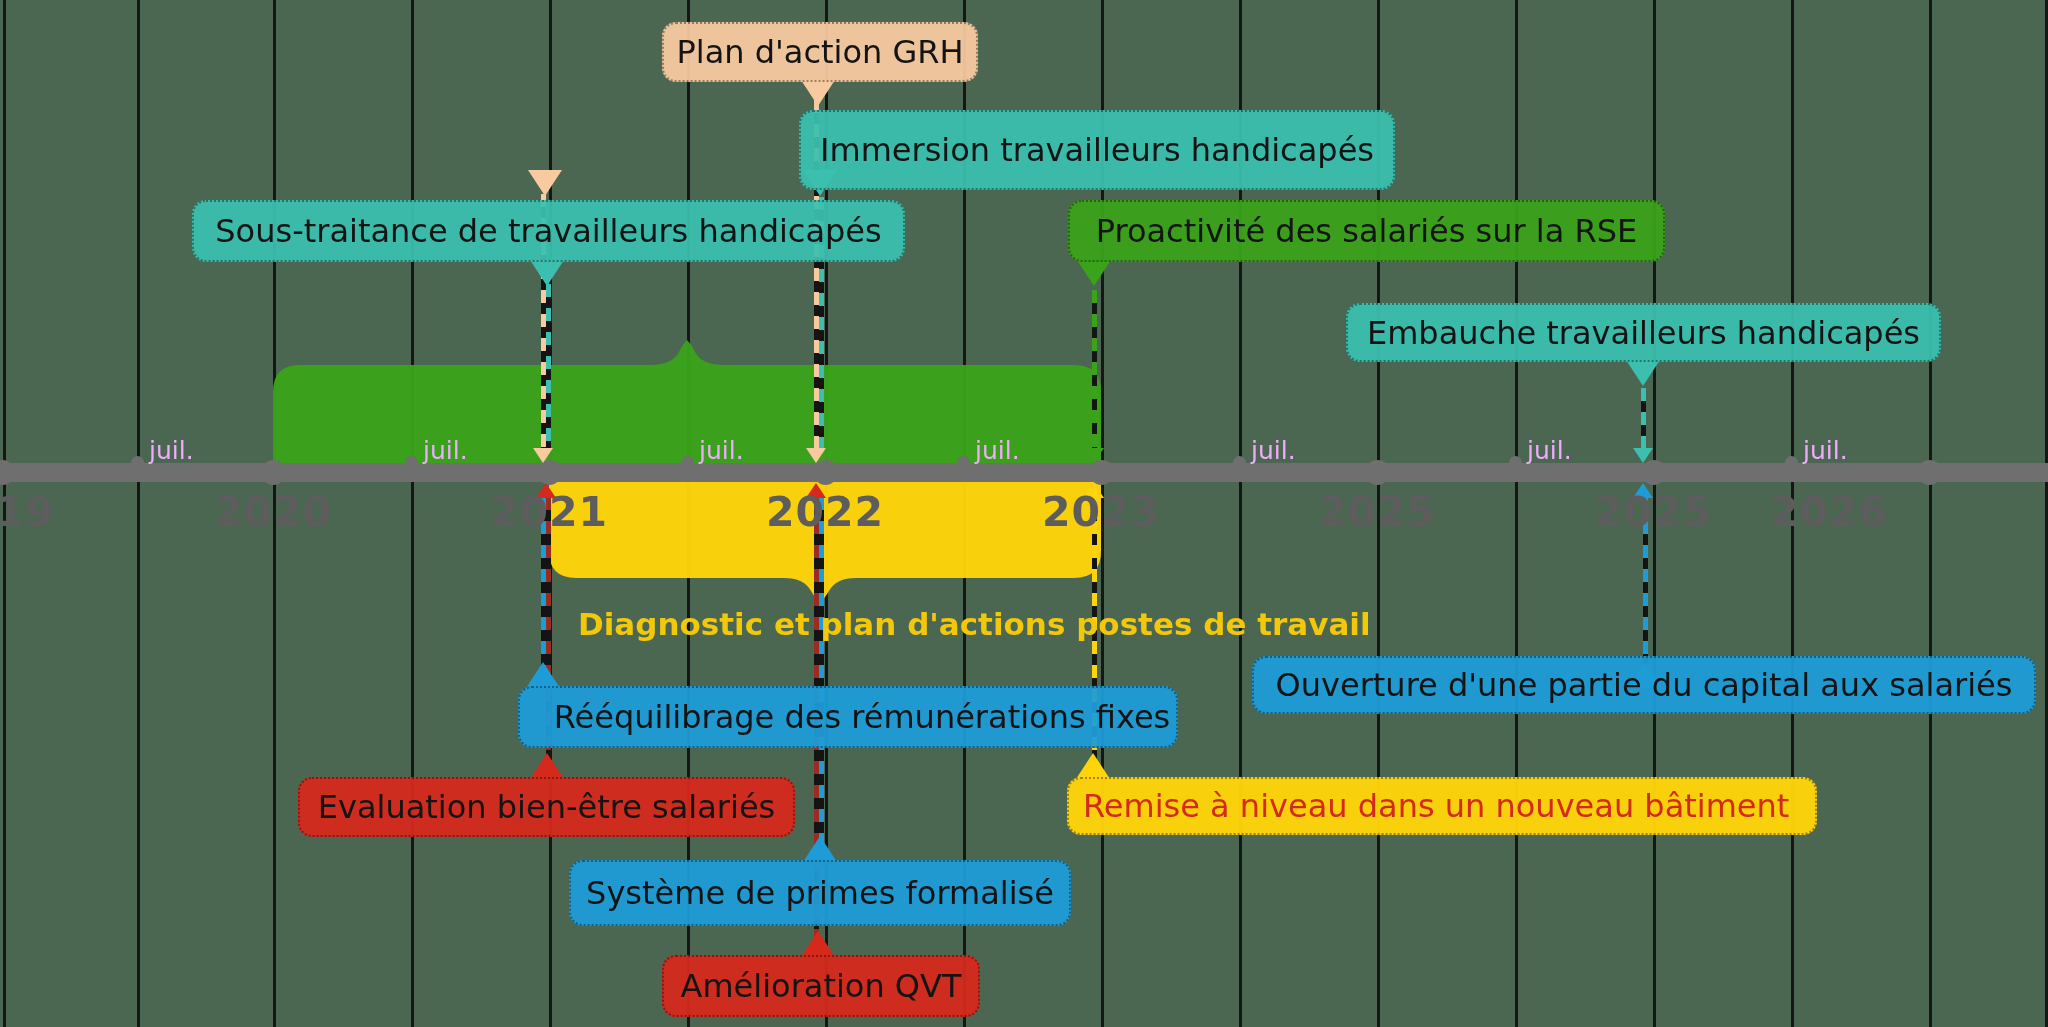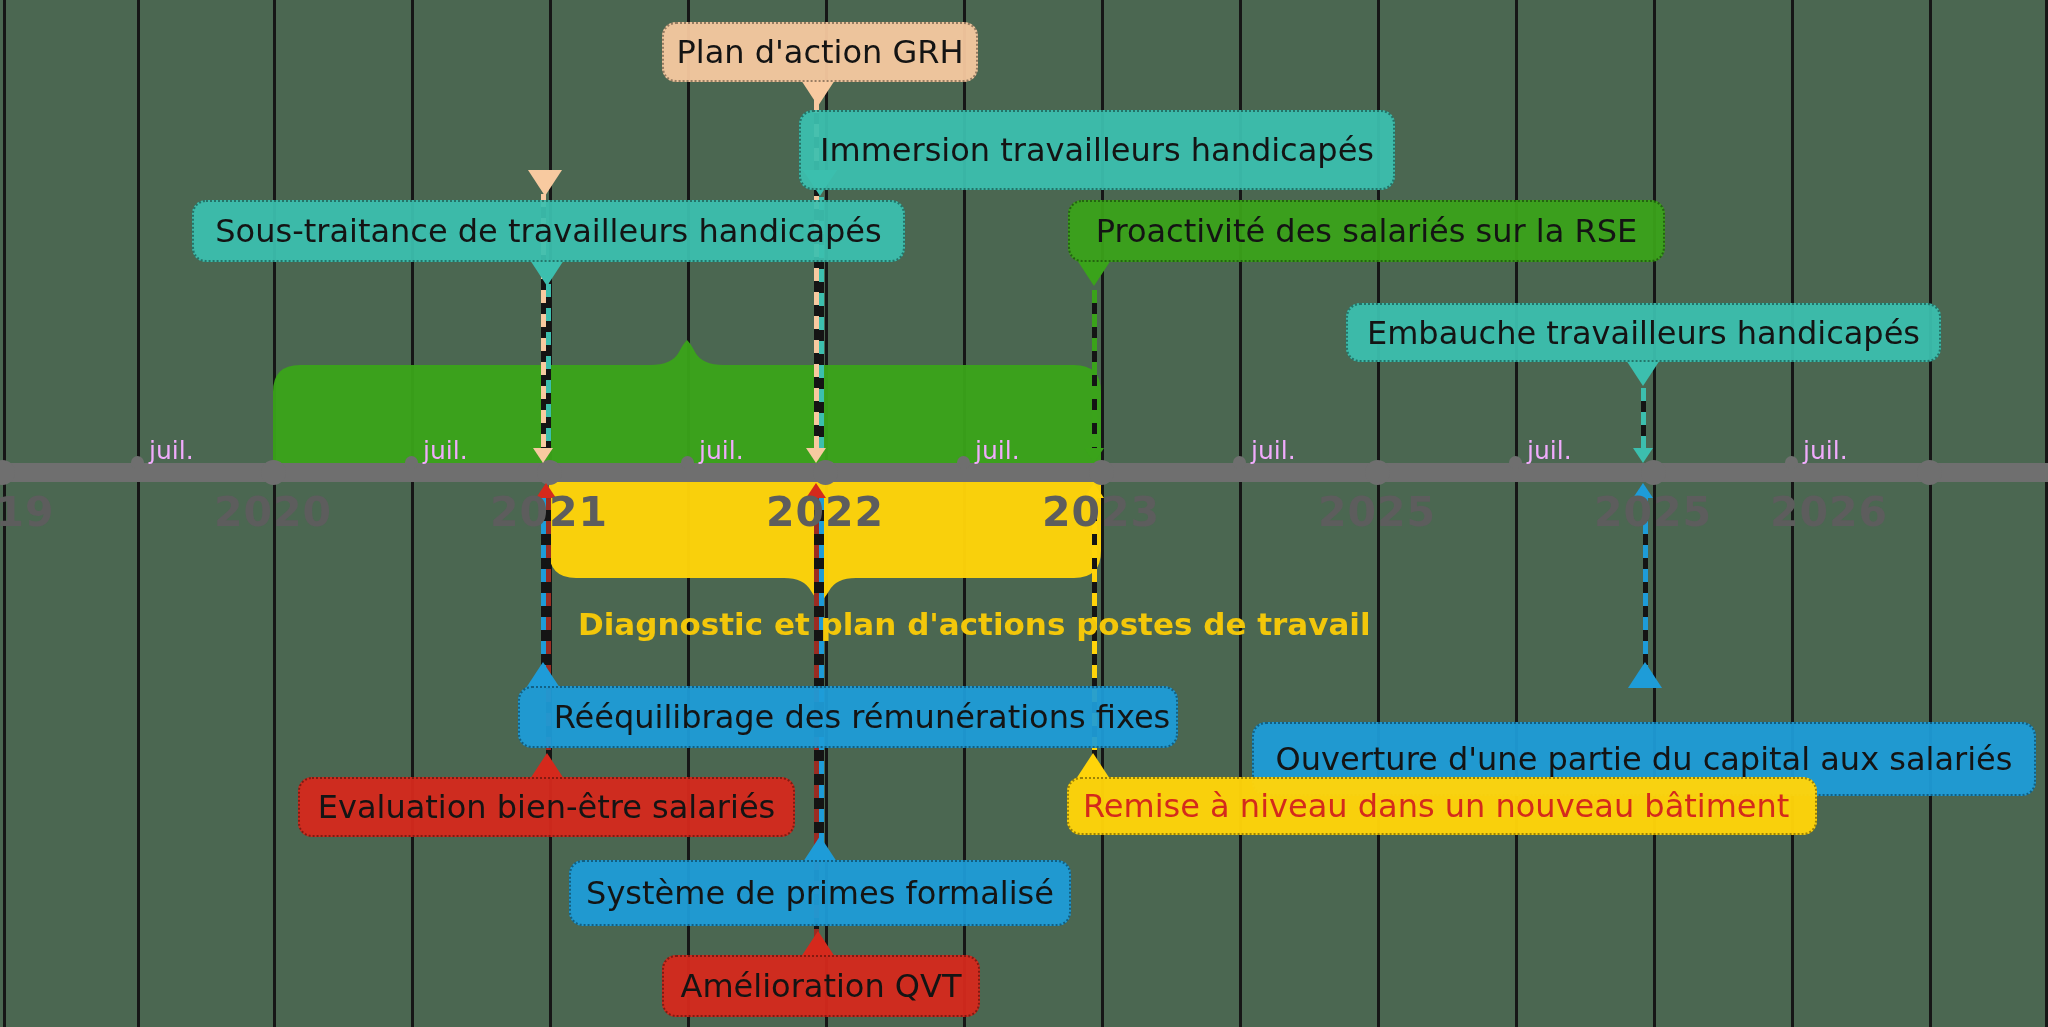--- a/index.html
+++ b/index.html
@@ -49,21 +49,21 @@
   .t-red.up{border-bottom-color:var(--red);}    .t-yellow.up{border-bottom-color:var(--yellow);}
 
   
   #b-plangrh{left:662px;top:22px;width:316px;height:60px;}
   #b-formalisation{left:22px;top:110px;width:556px;height:62px;}
   #b-immersion{left:792px;top:110px;width:596px;height:80px;margin-left:7px;}
   #b-soustraitance{left:192px;top:200px;width:713px;height:62px;}
   #b-proactivite{left:1068px;top:200px;width:597px;height:62px;}
   #b-embauche{left:1346px;top:303px;width:595px;height:59px;}
   #b-reequilibrage{left:518px;top:686px;width:660px;height:62px;padding-left:28px;}
-  #b-ouverture{left:1252px;top:722px;width:784px;height:74px;}
+  #b-ouverture{left:1252px;top:656px;width:784px;height:58px;}
   #b-evaluation{left:298px;top:777px;width:497px;height:60px;}
   #b-remise{left:1067px;top:777px;width:750px;height:58px;justify-content:flex-start;padding-left:14px;color:var(--redtext);}
   #b-systeme{left:569px;top:860px;width:502px;height:66px;border-radius:14px;}
   #b-qvt{left:662px;top:955px;width:318px;height:62px;}
 
   
   #implication{position:absolute;left:420px;top:296px;width:560px;text-align:center;
                font-size:31px;font-weight:600;color:var(--bluetext);white-space:nowrap;}
   #diagnostic{position:absolute;left:578px;top:606px;width:760px;
               font-size:31px;font-weight:600;color:var(--yellowtext);white-space:nowrap;}

